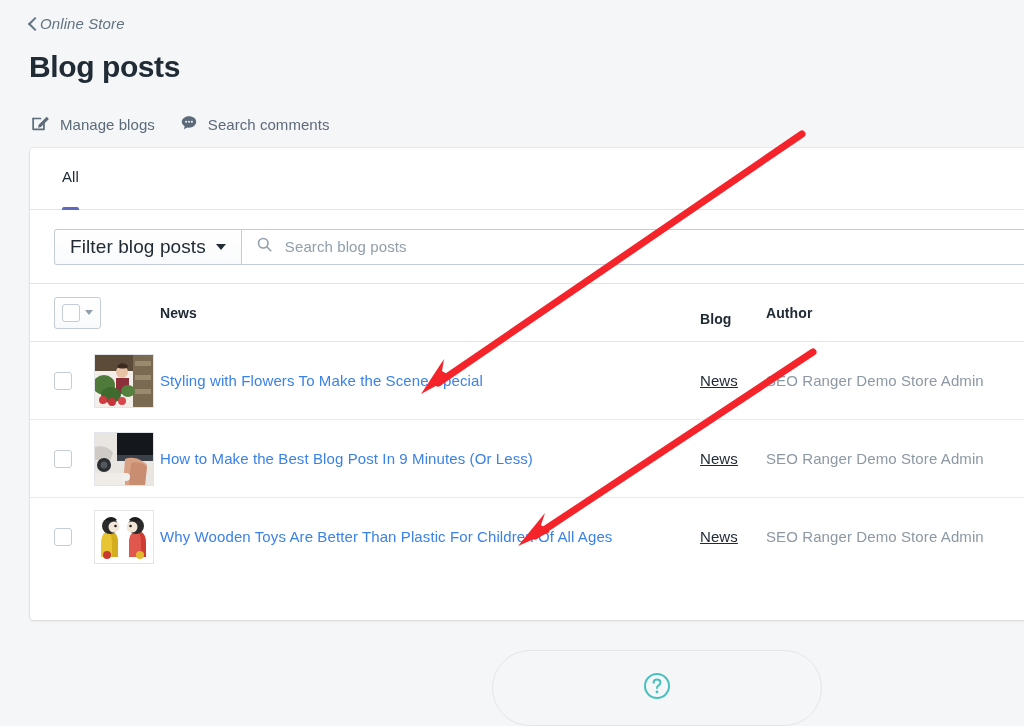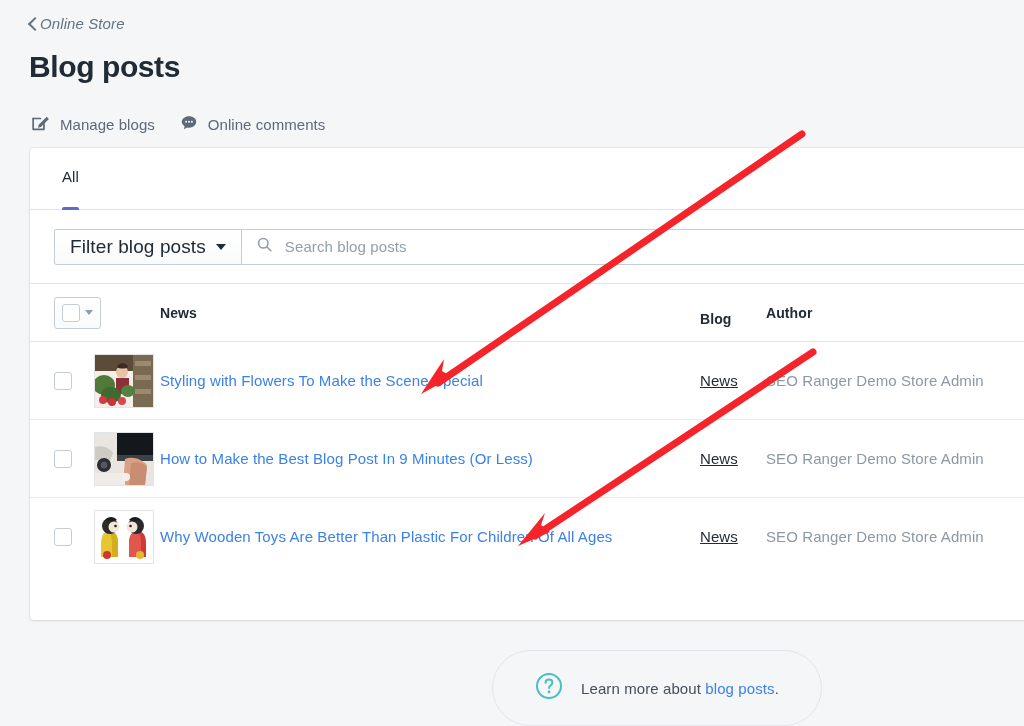--- a/index.html
+++ b/index.html
@@ -340,21 +340,21 @@
     </div>
     <div class="header-action">
       <span class="icon-box">
         <svg width="20" height="20" viewBox="0 0 20 20">
           <path d="M10 3.2c-4 0-7.2 2.5-7.2 5.6 0 1.8 1.1 3.4 2.8 4.4l-.6 3 3.2-1.7c.6.1 1.2.2 1.8.2 4 0 7.2-2.5 7.2-5.9S14 3.2 10 3.2z" fill="#5c6a79"></path>
           <circle cx="7.1" cy="8.8" r="0.95" fill="#ffffff"></circle>
           <circle cx="10" cy="8.8" r="0.95" fill="#ffffff"></circle>
           <circle cx="12.9" cy="8.8" r="0.95" fill="#ffffff"></circle>
         </svg>
       </span>
-      <span class="header-action-label">Online comments</span>
+      <span class="header-action-label">Search comments</span>
     </div>
   </div>
 
   <div class="card">
 
     <div class="tab-bar">
       <div class="tab selected">
         <span class="tab-label">All</span>
         <span class="tab-underline"></span>
       </div>
@@ -498,21 +498,20 @@
   </div>
 
   <div class="footer-help">
     <span>
       <svg width="28" height="28" viewBox="0 0 28 28" fill="none">
         <circle cx="14" cy="14" r="12" stroke="#47c1bf" stroke-width="2"></circle>
         <path d="M10.6 10.8c0-1.9 1.5-3.2 3.4-3.2 2 0 3.4 1.2 3.4 3 0 1.6-.9 2.3-2 3-.9.6-1.3 1.1-1.3 2v.5" stroke="#47c1bf" stroke-width="2" stroke-linecap="round"></path>
         <circle cx="14" cy="20" r="1.4" fill="#47c1bf"></circle>
       </svg>
     </span>
-    <span class="help-text"><span>Learn more about </span><a class="help-link">blog posts</a><span>.</span></span>
   </div>
 
   <svg class="annotations" viewBox="0 0 1024 726">
     <g>
       <line x1="802" y1="134" x2="438" y2="383" stroke="#f5232a" stroke-width="7" stroke-linecap="round"></line>
       <path d="M421 394 L452 377 L442 371 L444 359 Z" fill="#f5232a"></path>
     </g>
     <g>
       <line x1="813" y1="352" x2="535" y2="536" stroke="#f5232a" stroke-width="7" stroke-linecap="round"></line>
       <path d="M518 546 L550 532 L541 525 L545 513 Z" fill="#f5232a"></path>

